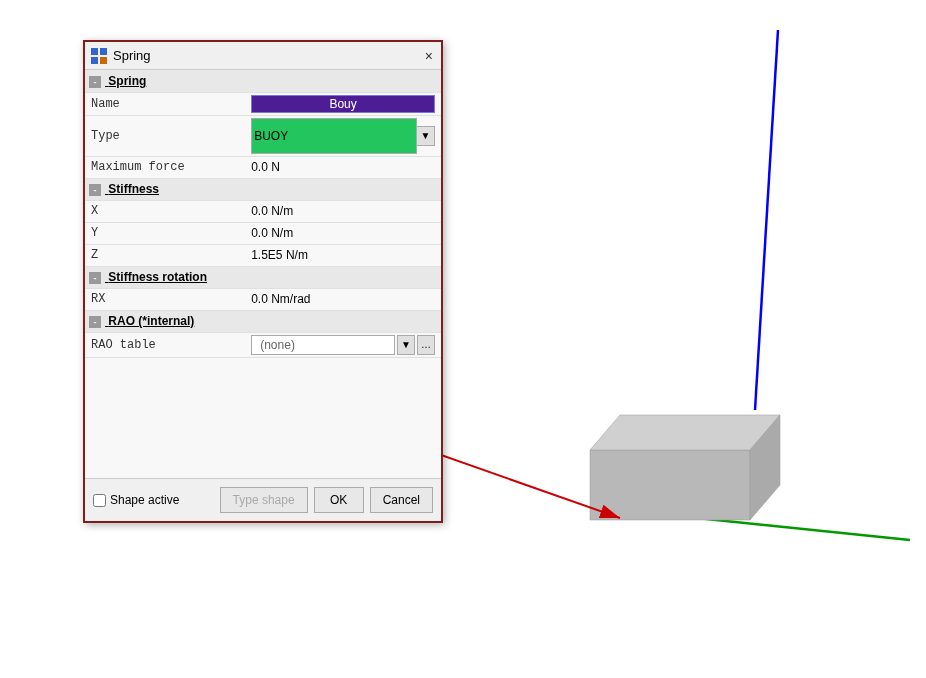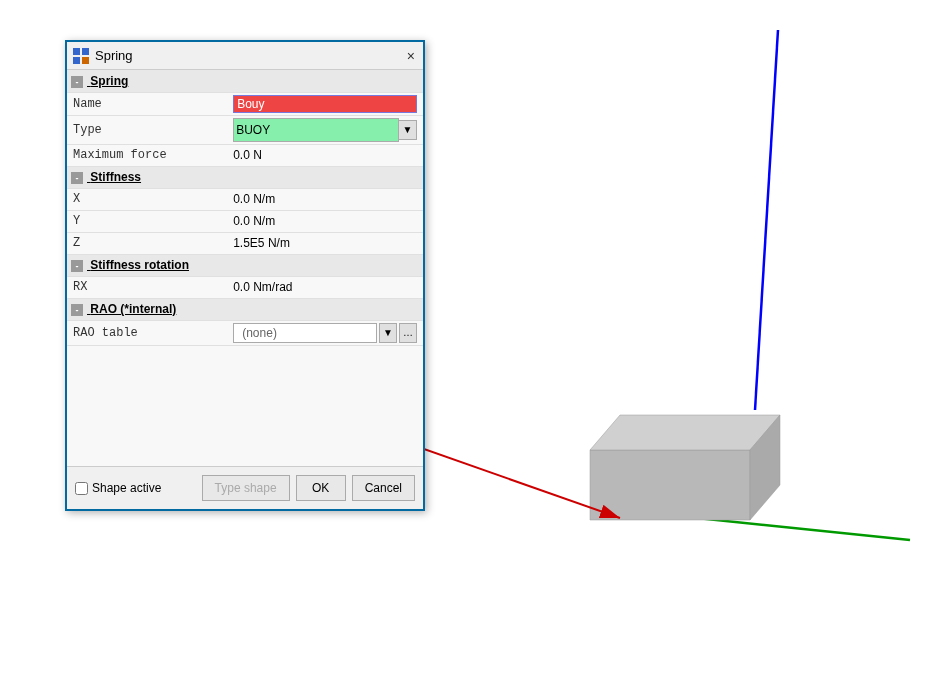--- a/index.html
+++ b/index.html
@@ -28,24 +28,24 @@
       top: 0; left: 0;
       width: 926px;
       height: 678px;
       pointer-events: none;
     }
 
     
     .dialog {
       position: absolute;
       top: 40px;
-      left: 65px;
+      left: 83px;
       width: 360px;
       background: #f0f0f0;
-      border: 2px solid #0369a1;
+      border: 2px solid #7f1d1d;
       box-shadow: 2px 2px 8px rgba(0,0,0,0.3);
     }
 
     .dialog-titlebar {
       background: #f0f0f0;
       border-bottom: 1px solid #ccc;
       padding: 4px 6px;
       display: flex;
       align-items: center;
       justify-content: space-between;
@@ -136,24 +136,24 @@
     }
 
     
     .dropdown-wrapper {
       display: flex;
       align-items: center;
     }
 
     .dropdown-select {
       flex: 1;
-      height: 24px;
+      height: 36px;
       font-size: 12px;
       border: 1px solid #aaa;
-      background: #86efac;
+      background: #22c55e;
       appearance: none;
       padding: 3px 2px;
     }
 
     .dropdown-arrow-btn {
       width: 18px;
       height: 20px;
       background: #e0e0e0;
       border: 1px solid #aaa;
       border-left: none;
@@ -288,21 +288,21 @@
       <tr class="section-header">
         <td colspan="2">
           <span class="collapse-icon">-</span>
           <span>Spring</span>
         </td>
       </tr>
 
       <tr>
         <td class="prop-label">Name</td>
         <td class="prop-value">
-          <input type="text" value="Bouy" style="background: #ef4444; color: rgb(255, 255, 255);">
+          <input type="text" value="Bouy" style="background: #4c1d95; color: rgb(255, 255, 255); text-align: center;">
         </td>
       </tr>
 
       <tr>
         <td class="prop-label">Type</td>
         <td class="prop-value">
           <div class="dropdown-wrapper">
             <select class="dropdown-select">
               <option>BUOY</option>
             </select>

